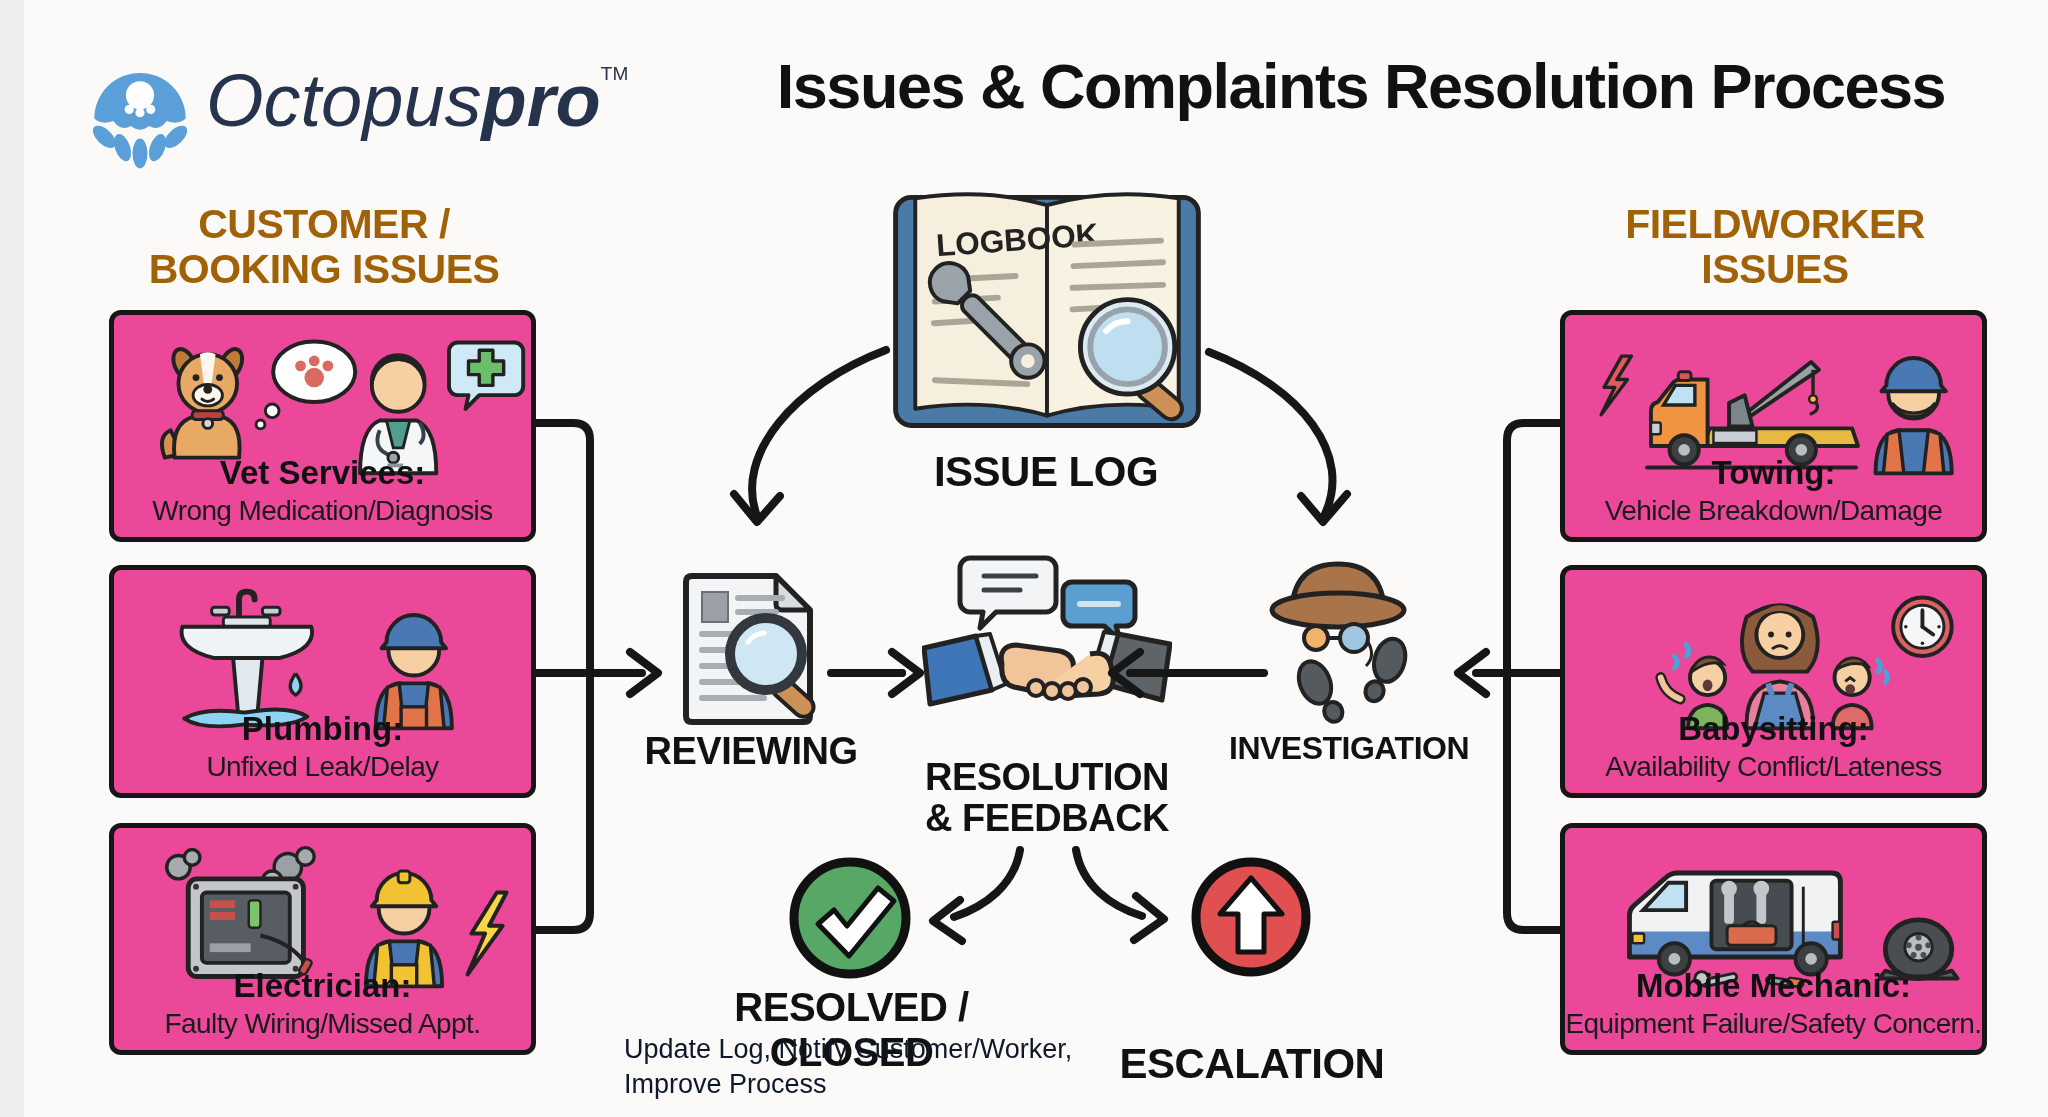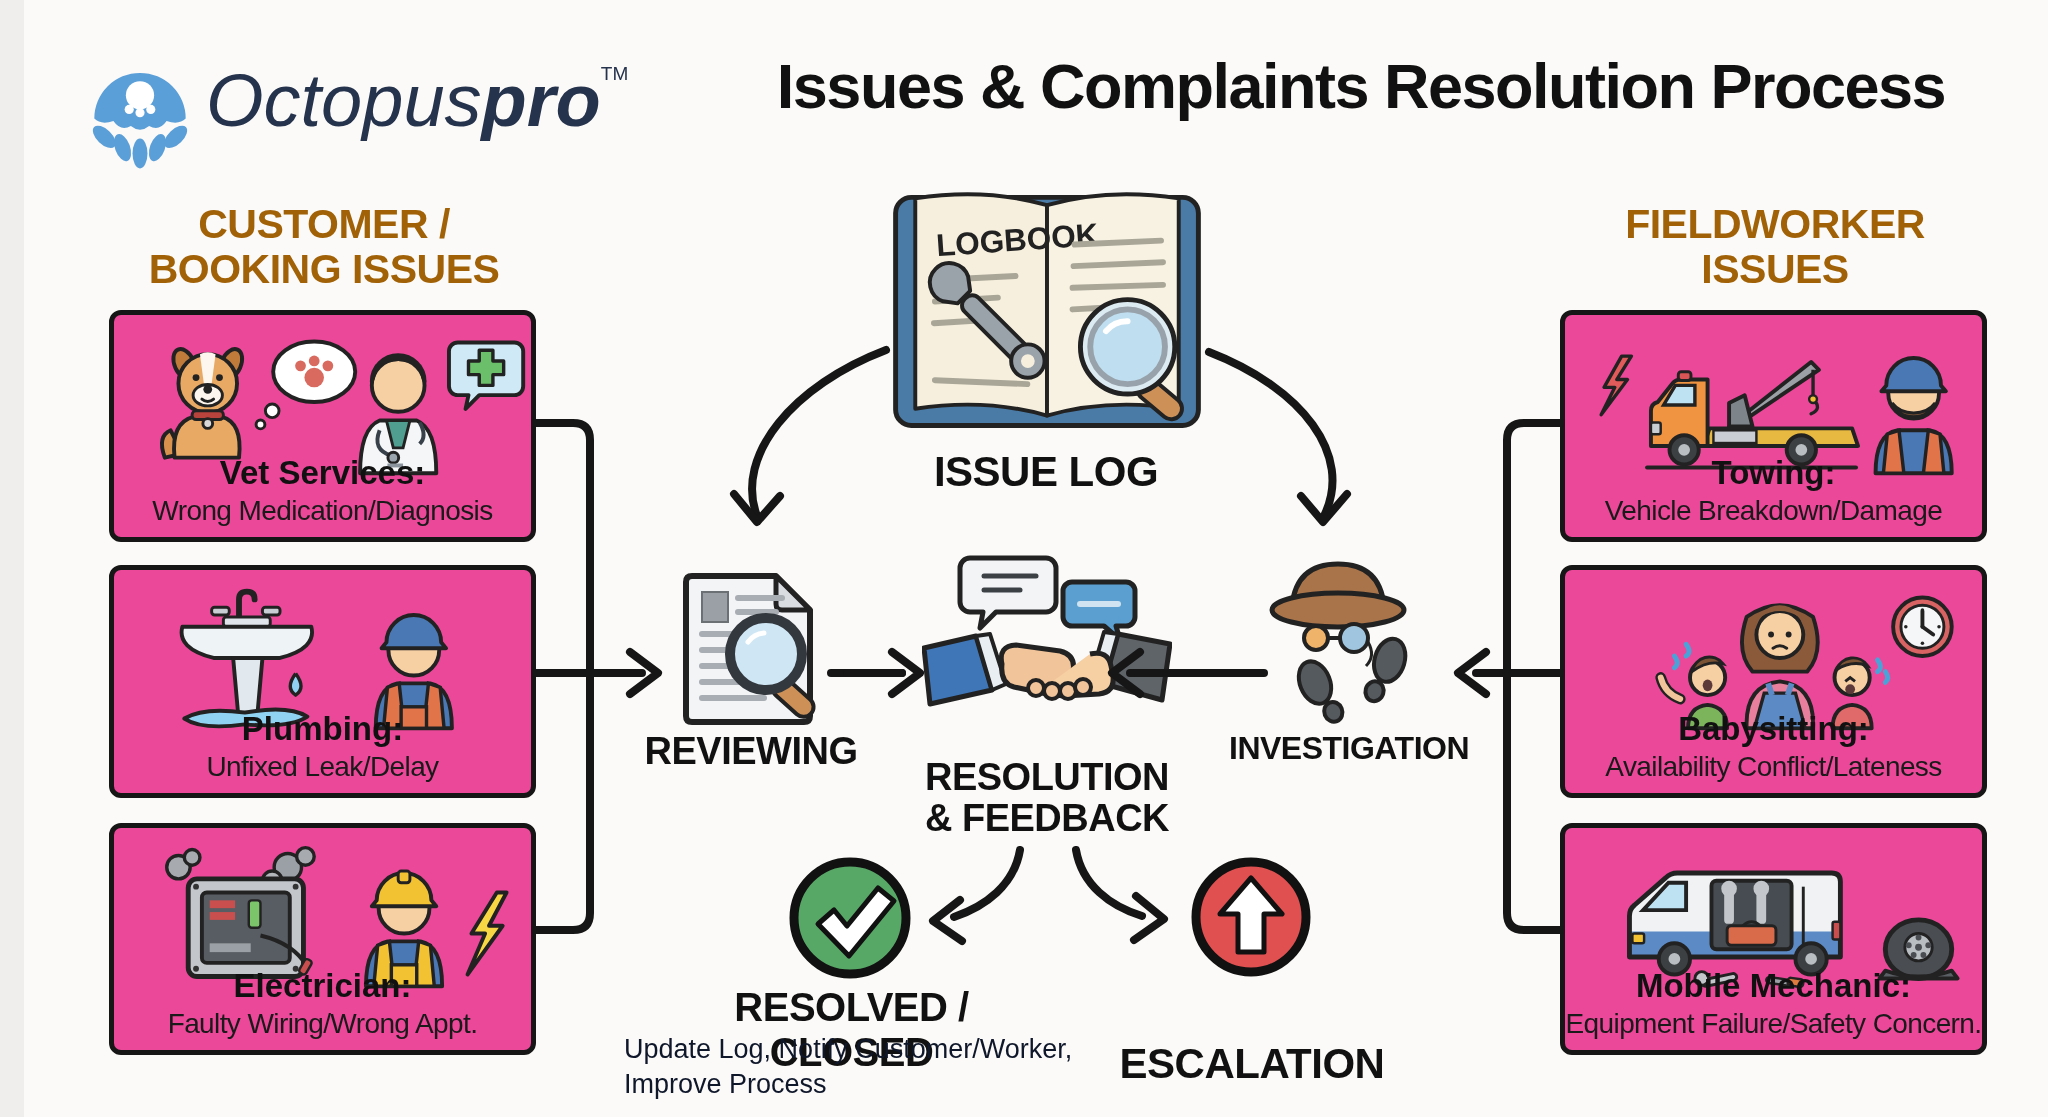--- a/index.html
+++ b/index.html
@@ -156,21 +156,21 @@
         <polygon points="270,106 282,102 287,148 266,148" fill="#f2c233" stroke="#222" stroke-width="3.5"></polygon>
         <polygon points="324,106 312,102 307,148 328,148" fill="#f2c233" stroke="#222" stroke-width="3.5"></polygon>
         <rect x="284" y="126" width="26" height="22" fill="#f2c233" stroke="#222" stroke-width="3.5"></rect>
         <circle cx="297" cy="68" r="26" fill="#f6cfa3" stroke="#222" stroke-width="4"></circle>
         <path d="M269 60 a28 28 0 0 1 56 0 l5 6 h-66 z" fill="#f2c233" stroke="#222" stroke-width="4" stroke-linejoin="round"></path>
         <rect x="291" y="30" width="12" height="12" rx="3" fill="#f2c233" stroke="#222" stroke-width="3"></rect>
       </g>
       <polygon points="392,52 366,94 380,94 362,136 398,86 384,86 402,52" fill="#f7d743" stroke="#222" stroke-width="4" stroke-linejoin="round"></polygon>
     </svg>
     <div class="box-title">Electrician:</div>
-    <div class="box-sub">Faulty Wiring/Wrong Appt.</div>
+    <div class="box-sub">Faulty Wiring/Missed Appt.</div>
   </div>
 
   <div class="issue-box" style="left:1536px;top:310px;height:232px">
     <svg class="box-art" viewBox="0 0 427 150">
       <polygon points="58,28 40,60 51,60 37,88 64,52 53,52 68,28" fill="#e25b5b" stroke="#222" stroke-width="3.5" stroke-linejoin="round"></polygon>
       <g>
         <polygon points="168,100 186,92 260,42 252,34" fill="#9aa0a5" stroke="#222" stroke-width="4" stroke-linejoin="round"></polygon>
         <polygon points="168,100 192,100 184,68 168,76" fill="#7d848a" stroke="#222" stroke-width="4" stroke-linejoin="round"></polygon>
         <line x1="254" y1="42" x2="254" y2="72" stroke="#222" stroke-width="3.5"></line>
         <path d="M254 72 q10 10 -2 15" stroke="#222" stroke-width="3.5" fill="none" stroke-linecap="round"></path>

